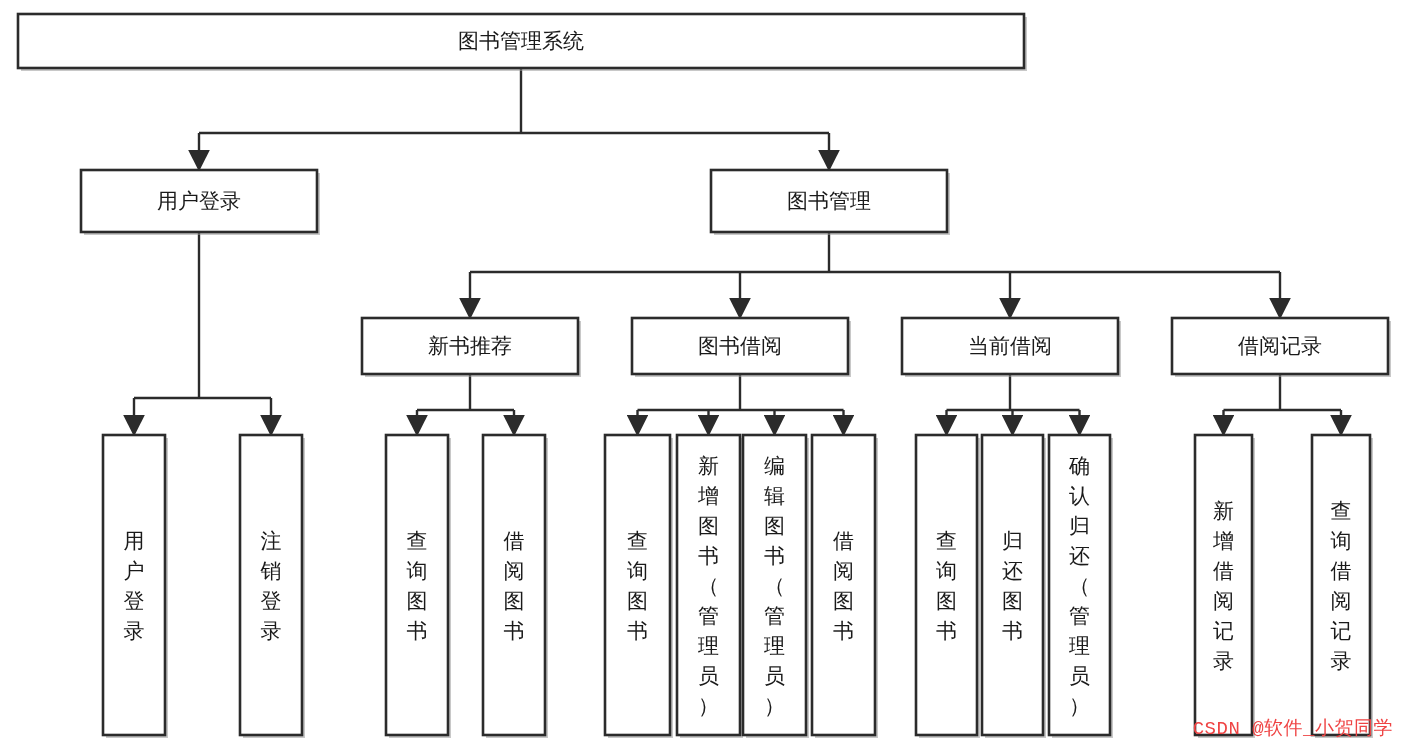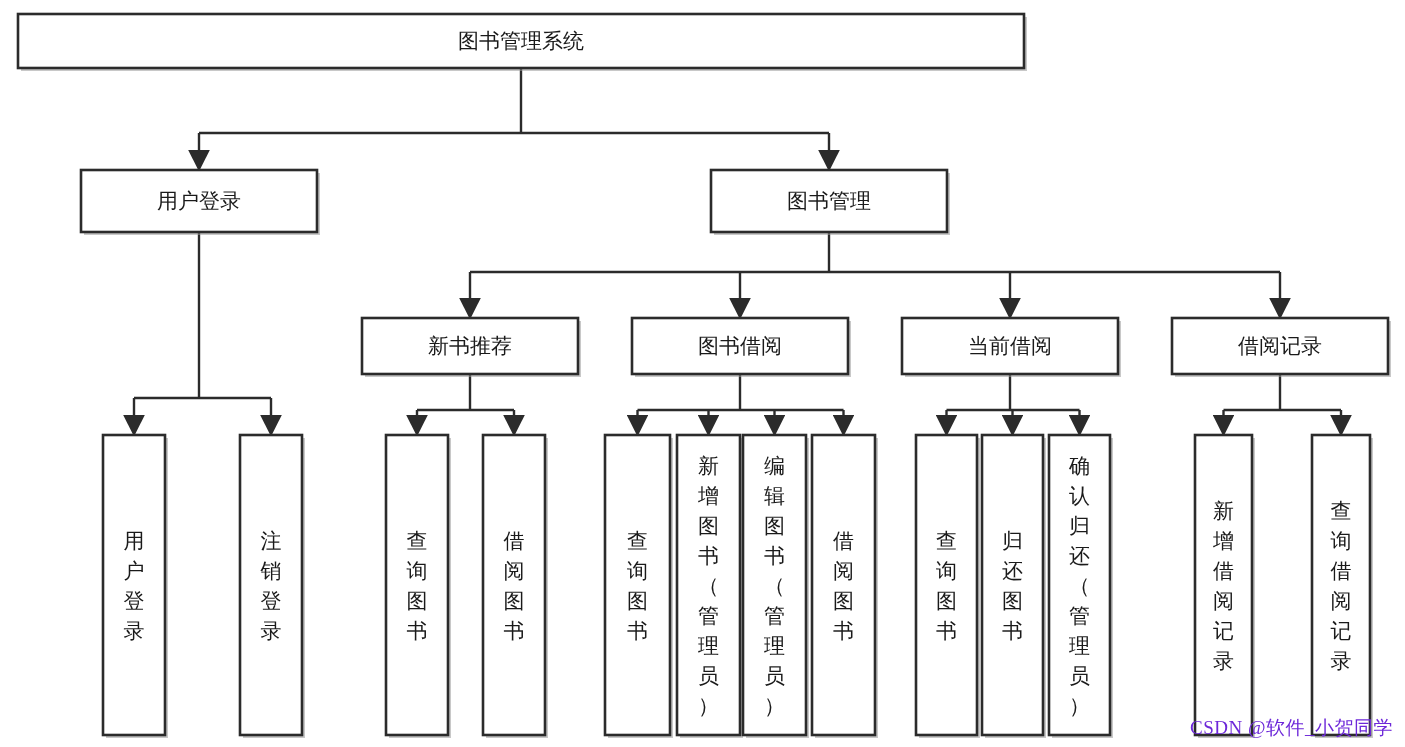--- a/index.html
+++ b/index.html
@@ -52,23 +52,23 @@
   .node-label-v {
     font-family: "Liberation Sans", "DejaVu Sans", sans-serif;
     font-size: 21px;
     fill: #1a1a1a;
     text-anchor: middle;
   }
   .watermark {
     position: absolute;
     right: 12px;
     bottom: 6px;
-    font-family: Liberation Serif, serif;
+    font-family: Liberation Mono, monospace;
     font-size: 19px;
-    color: #6d28d9;
+    color: #ef4444;
     white-space: nowrap;
     letter-spacing: 0.5px;
     user-select: none;
     text-align: right;
   }
 </style>
 </head>
 <body>
 
 <div id="diagram-root">

